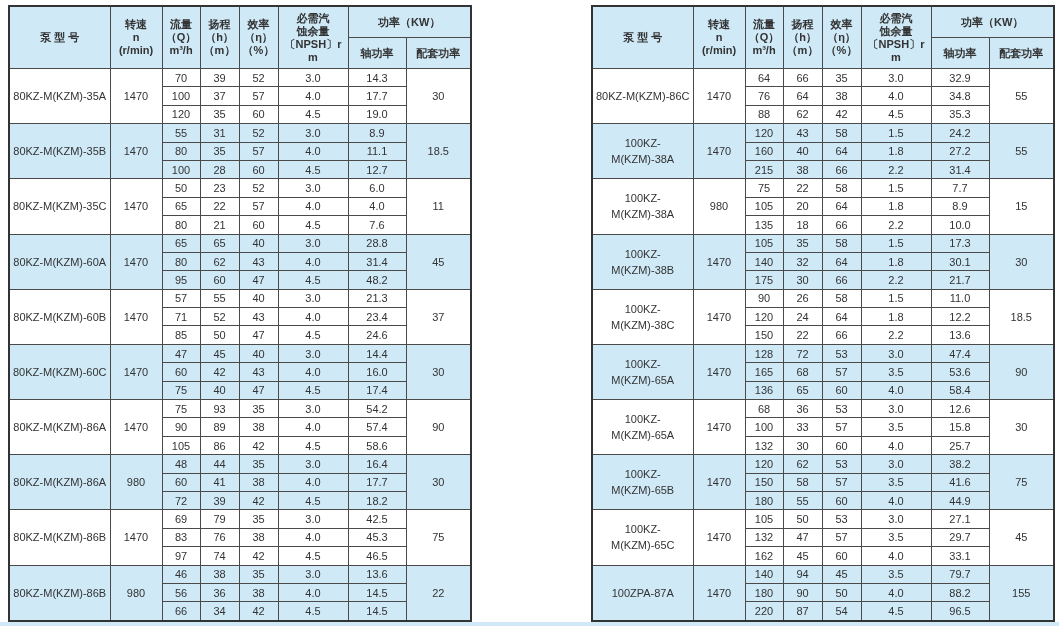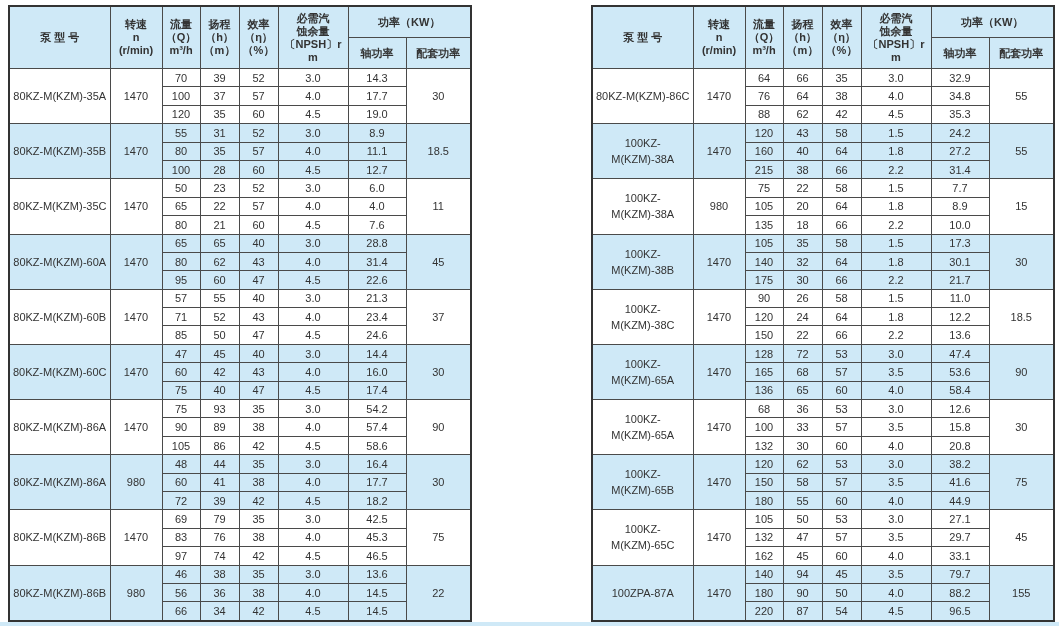--- a/index.html
+++ b/index.html
@@ -168,21 +168,21 @@
             <td>62</td>
             <td>43</td>
             <td>4.0</td>
             <td>31.4</td>
           </tr>
           <tr class="shaded">
             <td>95</td>
             <td>60</td>
             <td>47</td>
             <td>4.5</td>
-            <td>22.6</td>
+            <td>48.2</td>
           </tr>
           <tr>
             <td rowspan="3" class="model-cell">80KZ-M(KZM)-60B</td>
             <td rowspan="3">1470</td>
             <td>57</td>
             <td>55</td>
             <td>40</td>
             <td>3.0</td>
             <td>21.3</td>
             <td rowspan="3">37</td>
@@ -522,21 +522,21 @@
             <td>33</td>
             <td>57</td>
             <td>3.5</td>
             <td>15.8</td>
           </tr>
           <tr>
             <td>132</td>
             <td>30</td>
             <td>60</td>
             <td>4.0</td>
-            <td>20.8</td>
+            <td>25.7</td>
           </tr>
           <tr class="shaded">
             <td rowspan="3" class="model-cell">100KZ-M(KZM)-65B</td>
             <td rowspan="3">1470</td>
             <td>120</td>
             <td>62</td>
             <td>53</td>
             <td>3.0</td>
             <td>38.2</td>
             <td rowspan="3">75</td>

